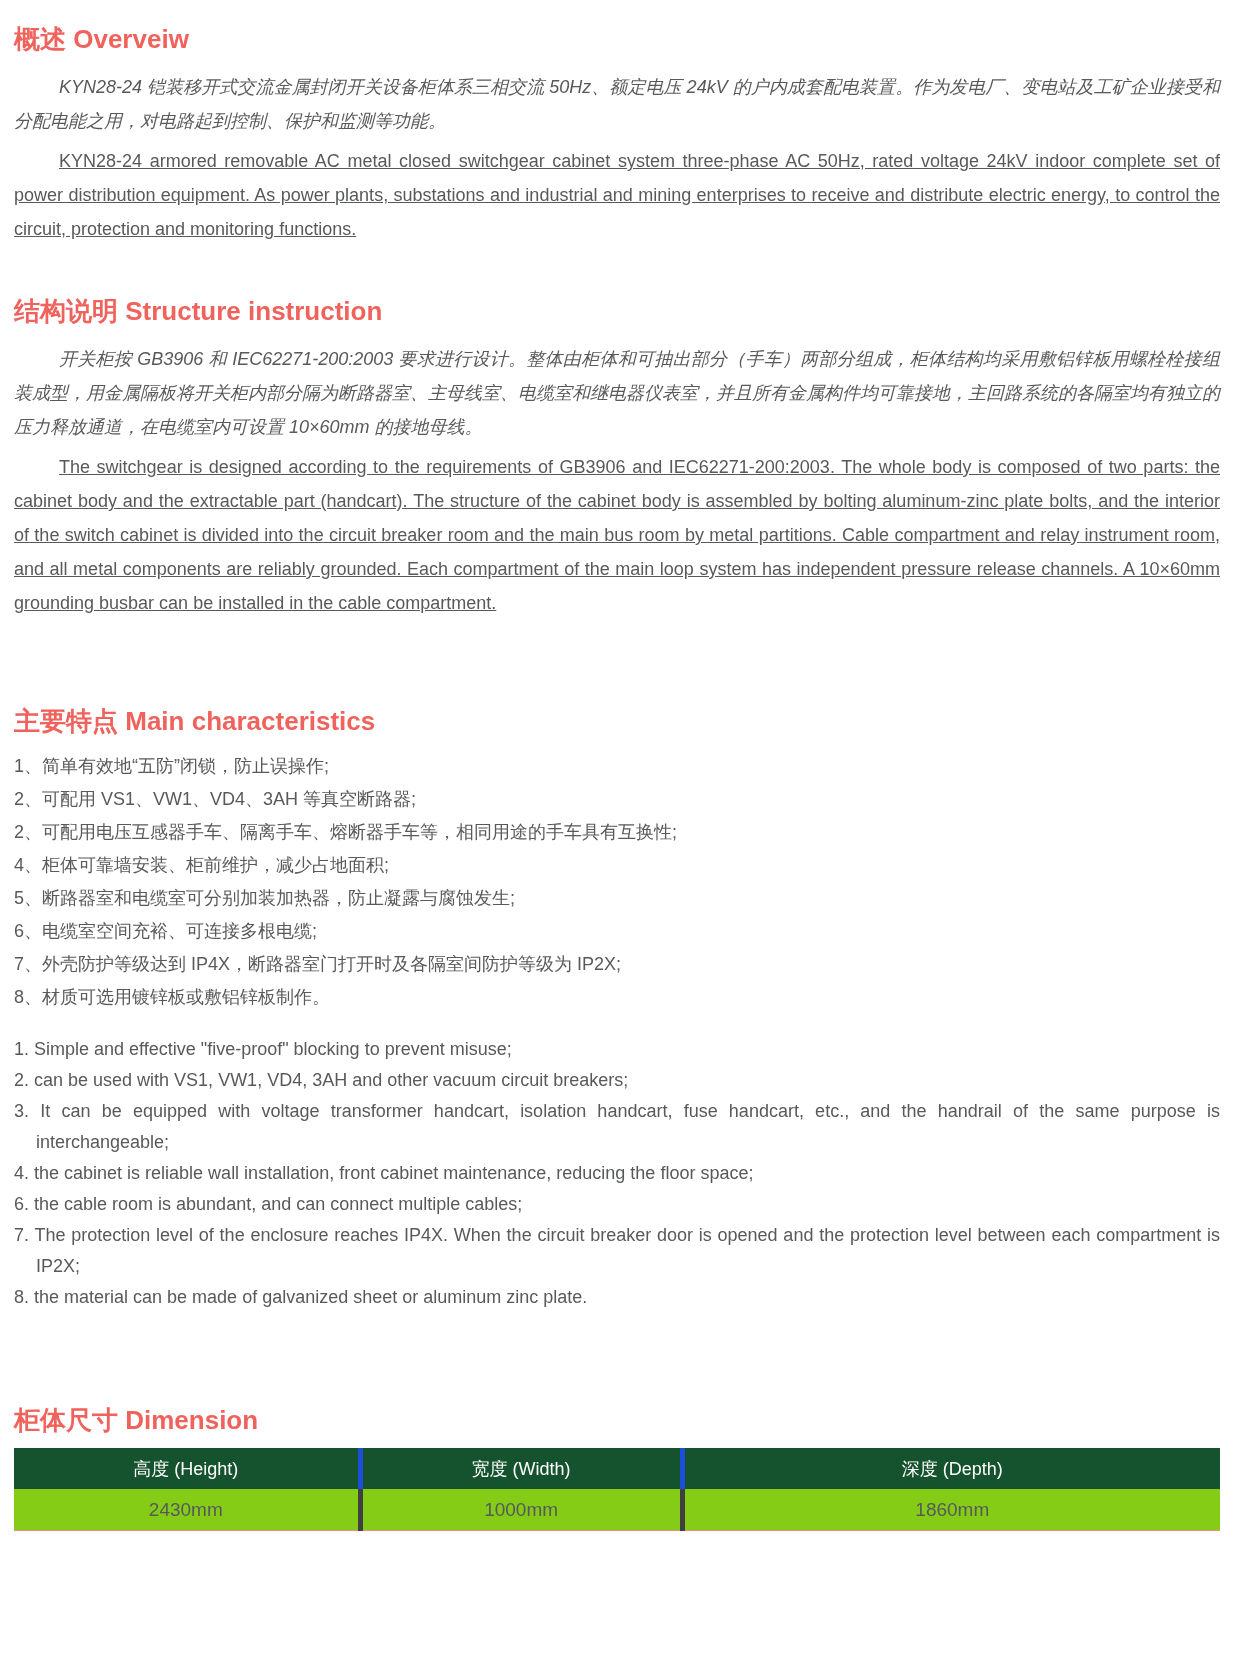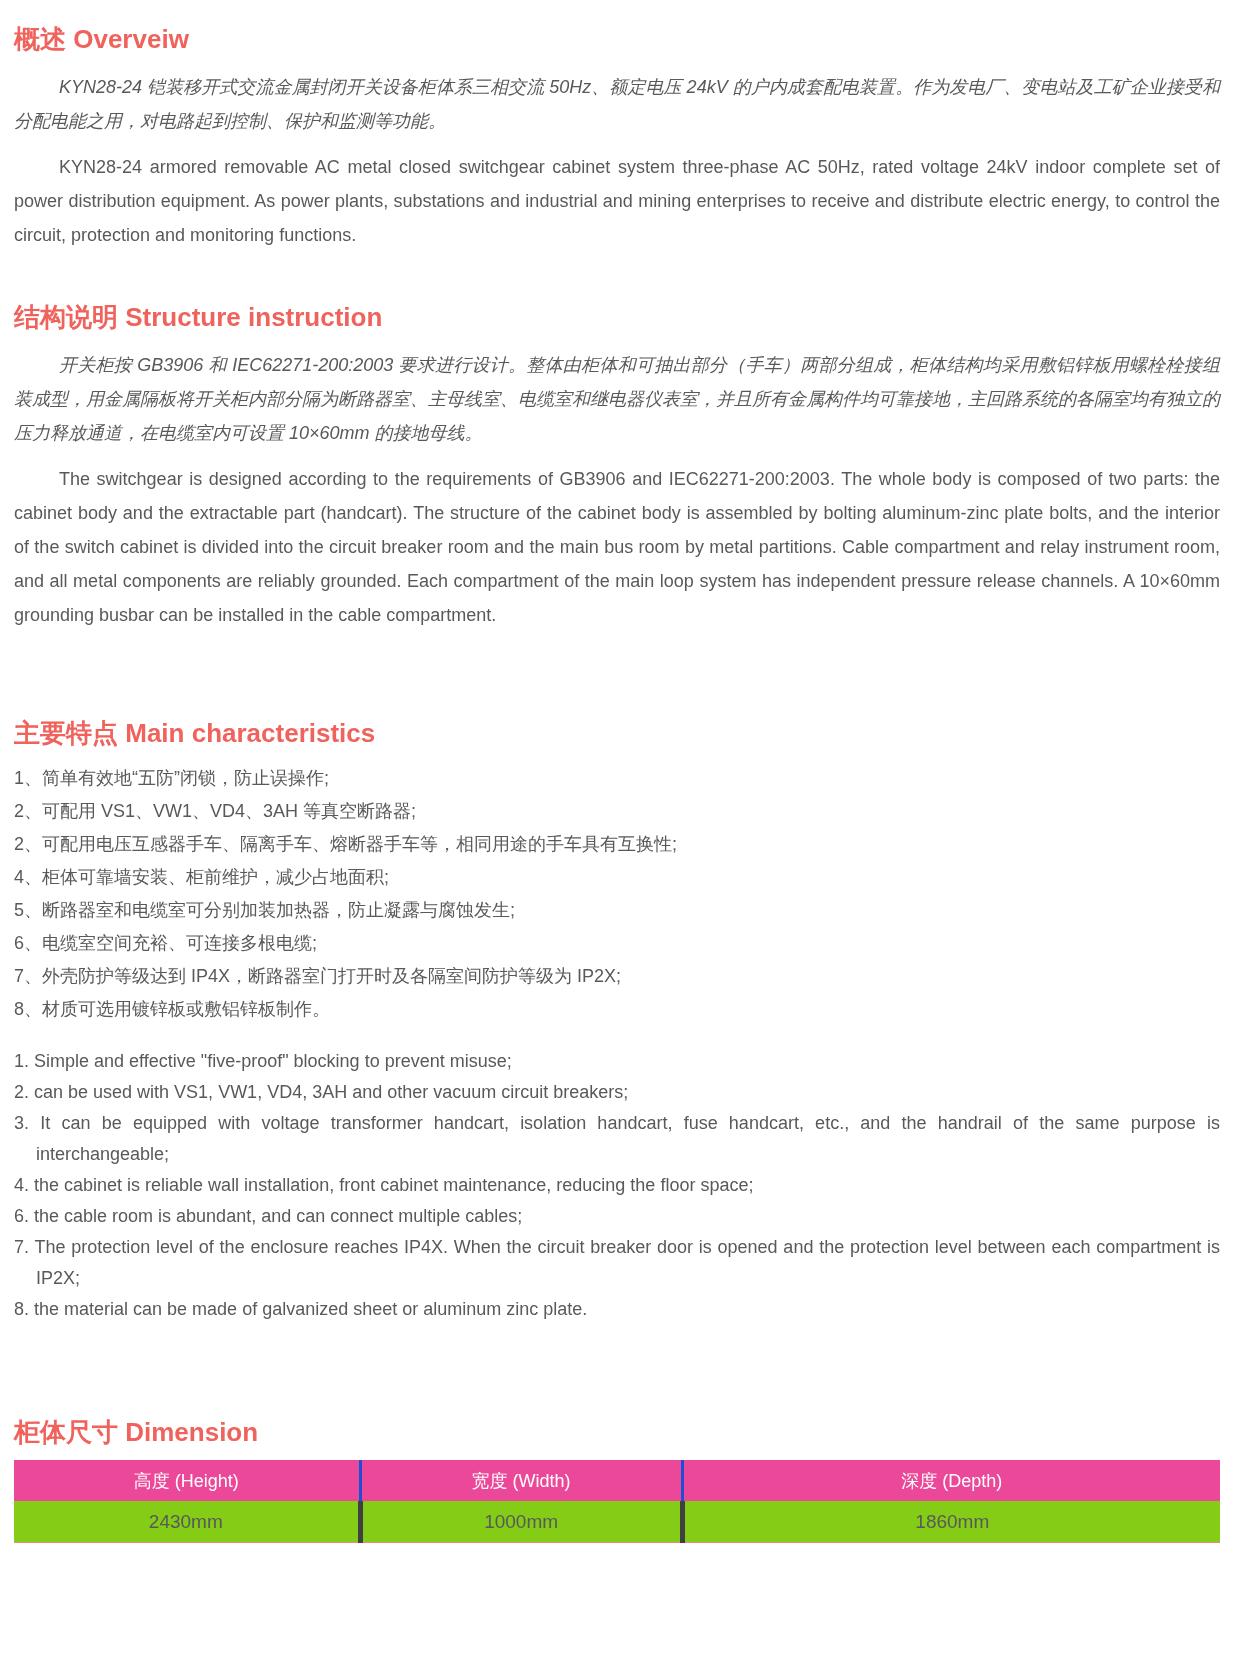--- a/index.html
+++ b/index.html
@@ -30,21 +30,21 @@
   }
   .para {
     margin: 0;
     font-size: 18px;
     line-height: 34px;
     text-align: justify;
     text-indent: 2.5em;
     color: #58595b;
   }
   .para.zh-first { margin-top: 16px; font-style: italic; }
-  .para.en-follow { margin-top: 12px; }
+  .para.en-follow { margin-top: 6px; text-decoration: underline; }
 
   .heading-structure { margin-top: 50px; }
   .heading-characteristics { margin-top: 86px; }
   .heading-dimension { margin-top: 92px; }
 
   .feature-list {
     list-style: none;
     margin: 0;
     padding: 0;
   }
@@ -64,30 +64,30 @@
     text-align: justify;
   }
 
   .dimension-table {
     width: 1206px;
     margin-top: 13px;
     border-collapse: collapse;
     table-layout: fixed;
   }
   .dimension-table th {
-    background: #ec4899;
+    background: #14532d;
     color: #ffffff;
     font-size: 18px;
     font-weight: 400;
     height: 41px;
     text-align: center;
     vertical-align: middle;
     padding: 0;
   }
-  .dimension-table th + th { border-left: 3px solid #1d4ed8; }
+  .dimension-table th + th { border-left: 5px solid #1d4ed8; }
   .dimension-table td {
     background: #84cc16;
     color: #58595b;
     font-size: 19px;
     height: 41px;
     text-align: center;
     vertical-align: middle;
     padding: 0;
     border-bottom: 1px solid #f0897f;
   }

